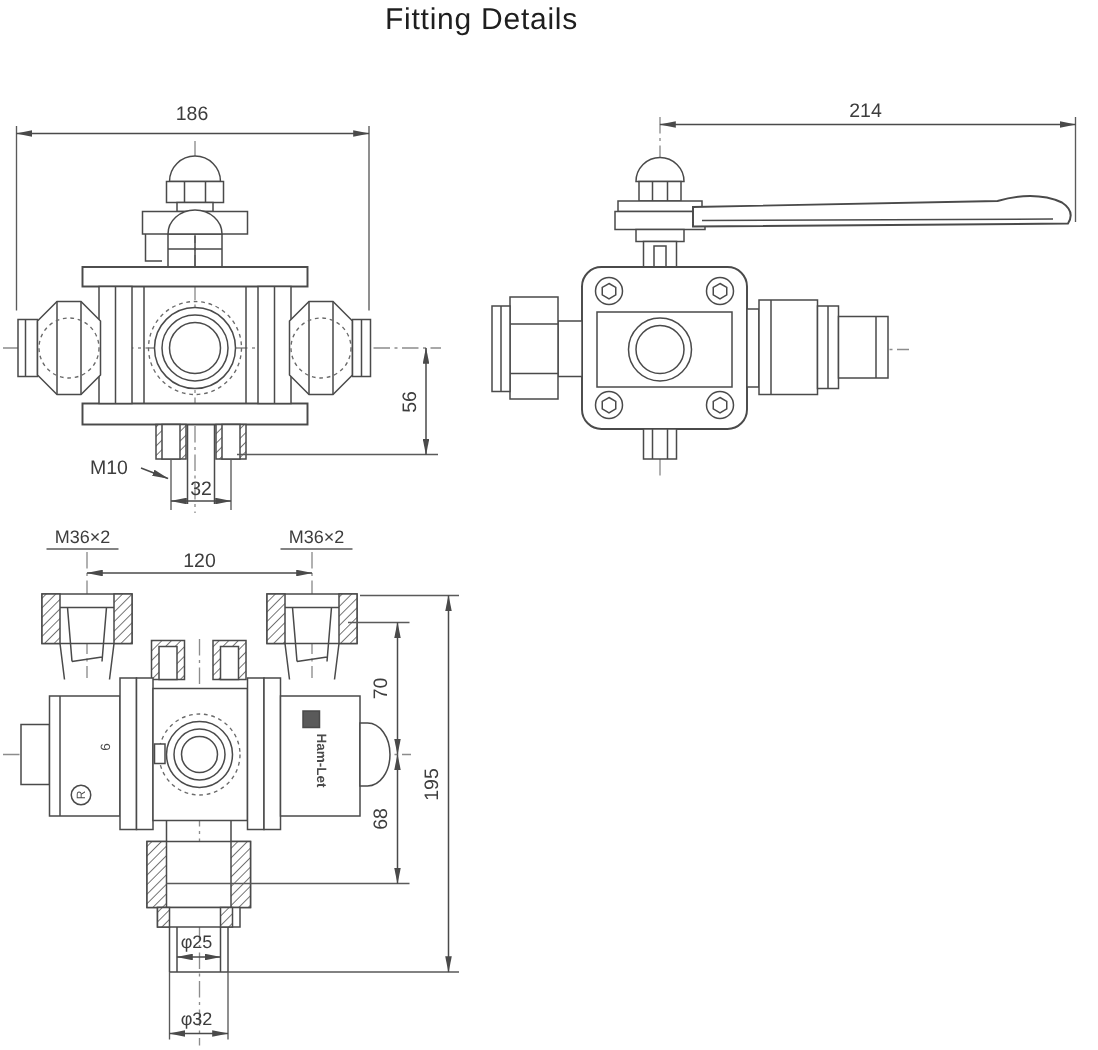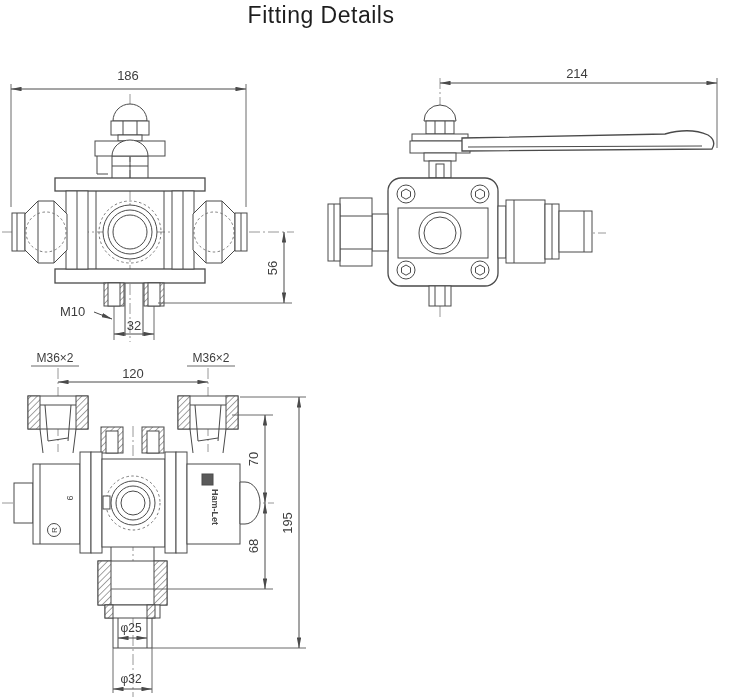--- a/index.html
+++ b/index.html
@@ -1,19 +1,19 @@
 <!DOCTYPE html>
 <html><head>
 <meta charset="utf-8">
 <style>
   html,body{margin:0;padding:0;background:#ffffff;}
   .canvas{position:relative;width:732px;height:700px;background:#ffffff;overflow:hidden;
           font-family:"Liberation Sans",sans-serif;}
   .title{position:absolute;left:321px;top:2px;transform:translateX(-50%);
-         font-size:23px;font-weight:400;color:#1e1e1e;letter-spacing:.5px;white-space:nowrap;}
+         font-size:20px;font-weight:400;color:#1e1e1e;letter-spacing:.5px;white-space:nowrap;}
   svg{position:absolute;left:0;top:0;}
   .ln{stroke:#4a4a4a;stroke-width:1;fill:none;}
   .fw{stroke:#4a4a4a;stroke-width:1;fill:#ffffff;}
   .fw2{stroke:#4a4a4a;stroke-width:1.3;fill:#ffffff;}
   .cl{stroke:#8c8c8c;stroke-width:0.9;fill:none;stroke-dasharray:11 3 2 3;}
   .dimln{stroke:#4a4a4a;stroke-width:1;fill:none;}
   .ext{stroke:#5a5a5a;stroke-width:0.9;fill:none;}
   .hat{stroke:#4a4a4a;stroke-width:1;fill:url(#h45);}
   .knurl{stroke:#6a6a6a;stroke-width:0.9;fill:none;stroke-dasharray:2.5 2.5;}
   text.dim{font-family:"Liberation Sans",sans-serif;font-size:13px;fill:#3d3d3d;}

